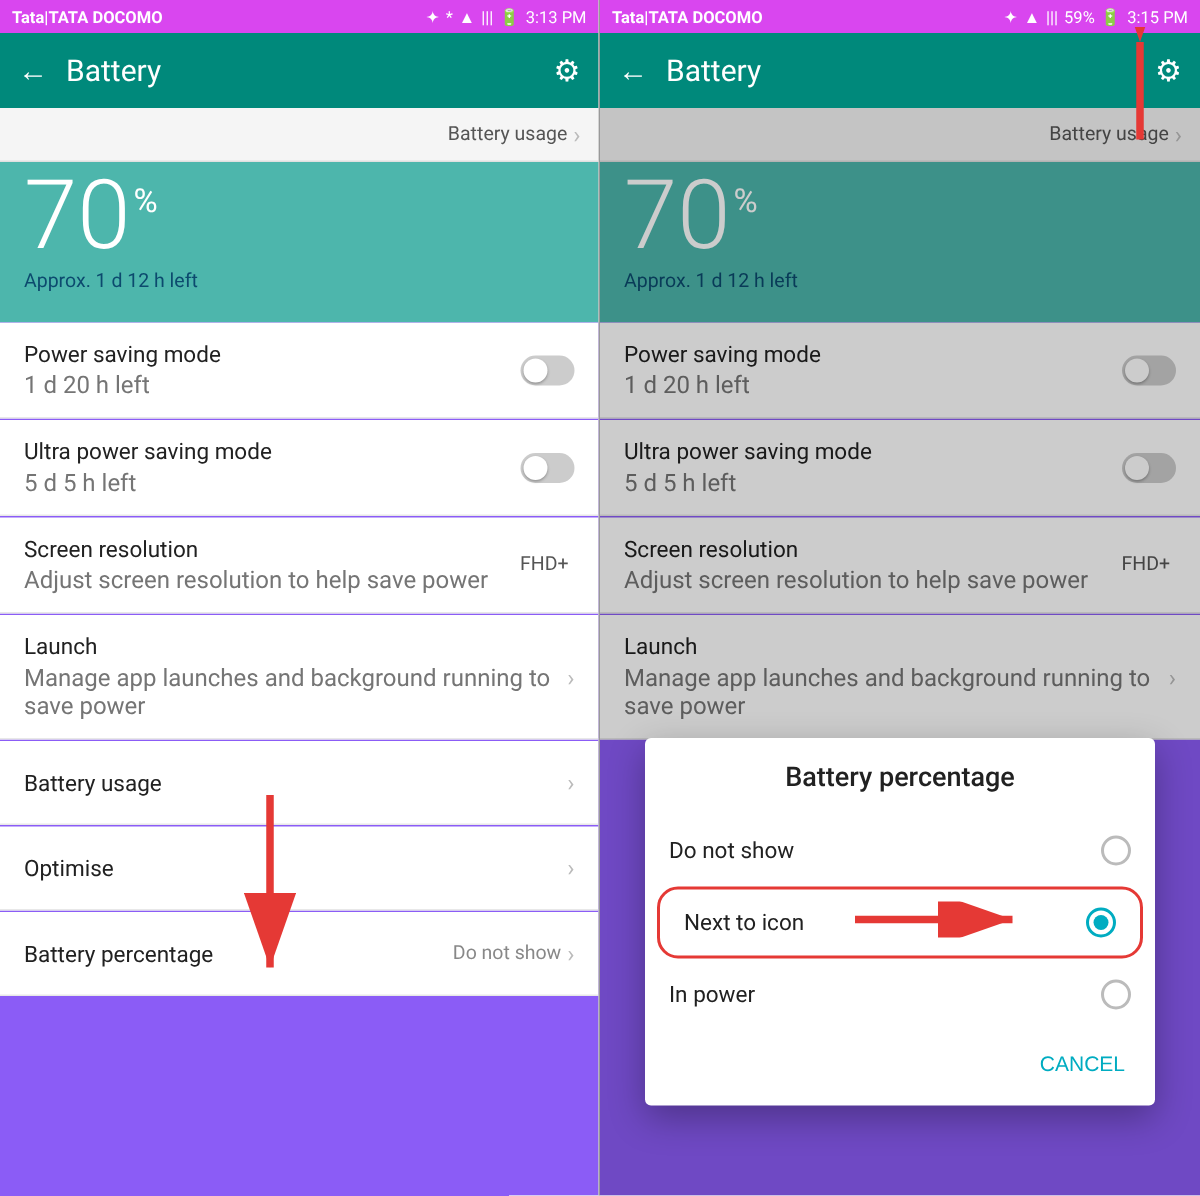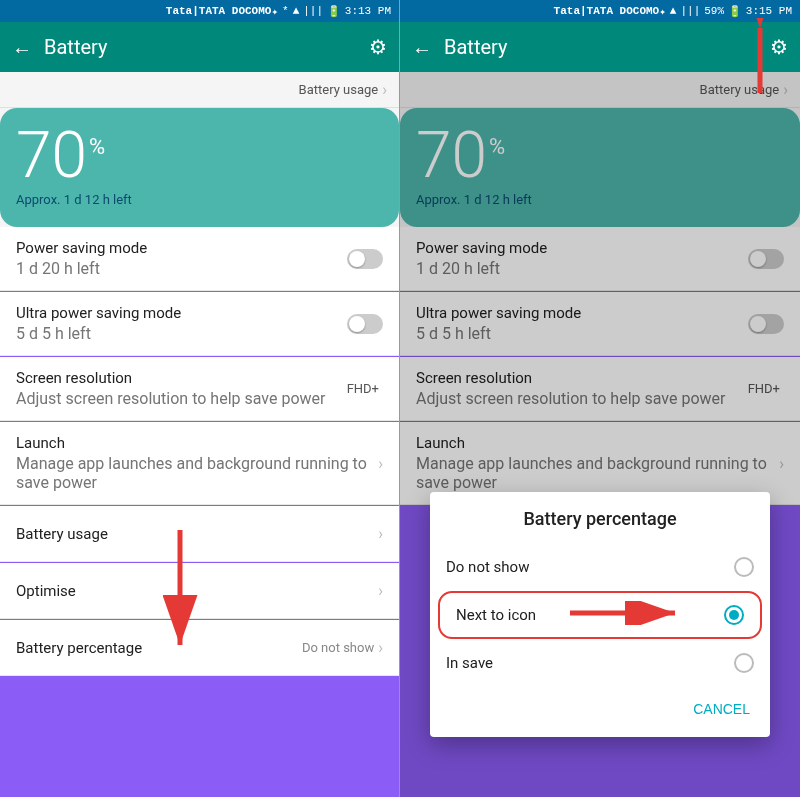--- a/index.html
+++ b/index.html
@@ -10,29 +10,28 @@
       height: 797px;
       display: flex;
       flex-direction: column;
       background: #f5f5f5;
       overflow: hidden;
       position: relative;
     }
 
     
     .status-bar {
-      background: #0369a1;
+      background: #d946ef;
       color: white;
       font-size: 11px;
       padding: 3px 8px;
       display: flex;
-      justify-content: flex-end;
+      justify-content: space-between;
       align-items: center;
       height: 22px;
-      font-family: Liberation Mono, monospace;
     }
     .status-bar-left { font-weight: bold; }
     .status-bar-right { display: flex; gap: 4px; align-items: center; }
 
     
     .app-bar {
       background: #00897b;
       color: white;
       display: flex;
       align-items: center;
@@ -62,22 +61,21 @@
       padding: 8px 12px;
       border-bottom: 1px solid #e0e0e0;
       font-size: 13px;
       color: #555;
       gap: 4px;
     }
 
     
     .battery-section {
       background: #4db6ac;
-      padding: 16px 16px 20px;
-      border-radius: 17px;
+      padding: 4px 16px 20px;
     }
     .battery-percent {
       display: flex;
       align-items: flex-start;
     }
     .battery-number {
       font-size: 64px;
       font-weight: 300;
       color: white;
       line-height: 1;
@@ -428,21 +426,21 @@
             <marker id="arrowhead-right" markerWidth="10" markerHeight="7" refX="10" refY="3.5" orient="auto">
               <polygon points="0 0, 10 3.5, 0 7" fill="#e53935"></polygon>
             </marker>
           </defs>
           <line x1="0" y1="12" x2="105" y2="12" stroke="#e53935" stroke-width="5" marker-end="url(#arrowhead-right)"></line>
         </svg>
         <div class="radio-btn checked"></div>
       </div>
 
       <div class="dialog-option">
-        <span class="dialog-option-text">In save</span>
+        <span class="dialog-option-text">In power</span>
         <div class="radio-btn"></div>
       </div>
 
       <div class="dialog-actions">
         <button class="dialog-cancel-btn" style="background:none;border:none;cursor:pointer;">CANCEL</button>
       </div>
     </div>
   </div>
 </div>
 

